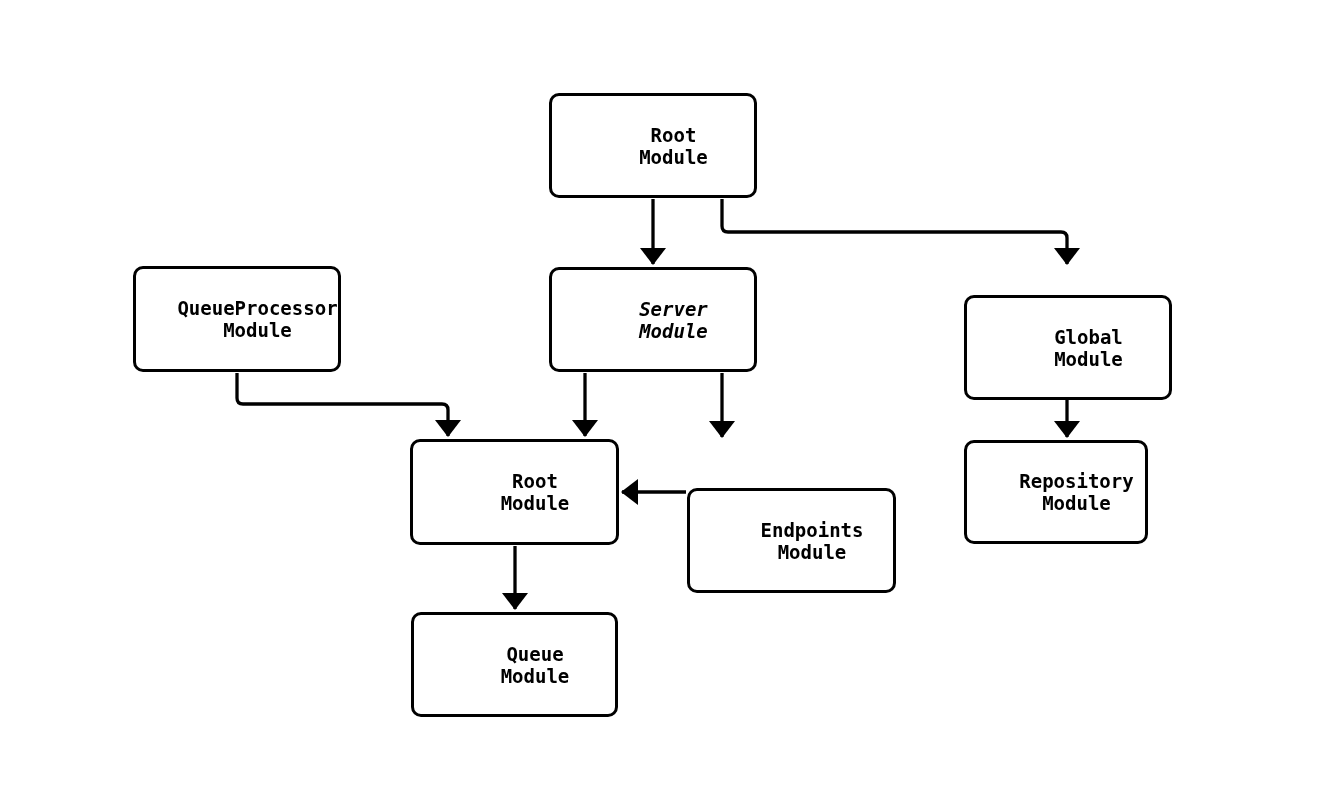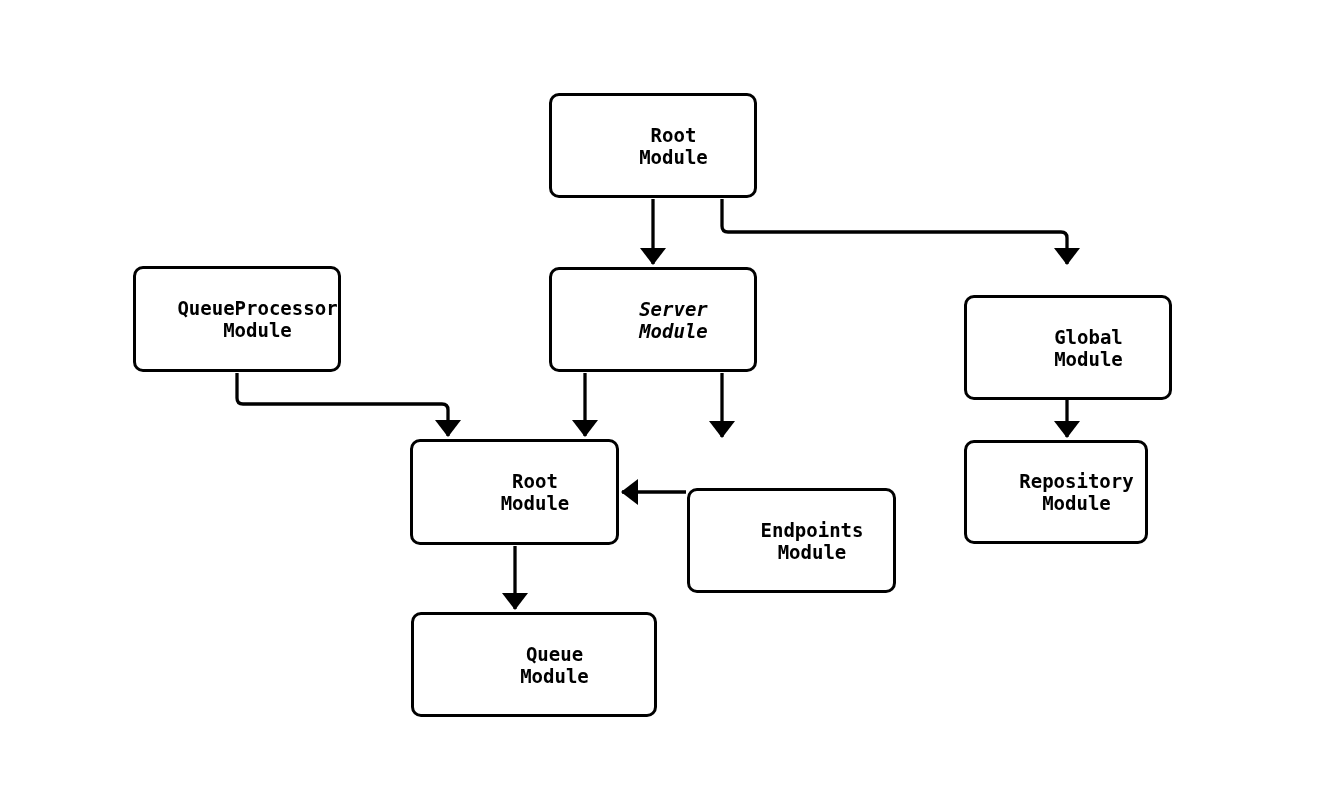--- a/index.html
+++ b/index.html
@@ -99,18 +99,18 @@
   <div class="node" style="left: 687px; top: 440px; width: 209px; height: 105px; margin-top: 48px;">
     <span class="node-label">Endpoints
 Module</span>
   </div>
 
   <div class="node" style="left: 964px; top: 440px; width: 184px; height: 104px;">
     <span class="node-label">Repository
 Module</span>
   </div>
 
-  <div class="node" style="left: 411px; top: 612px; width: 246px; height: 105px;">
+  <div class="node" style="left: 411px; top: 612px; width: 207px; height: 105px;">
     <span class="node-label">Queue
 Module</span>
   </div>
 
 </div>
 
 </body></html>

